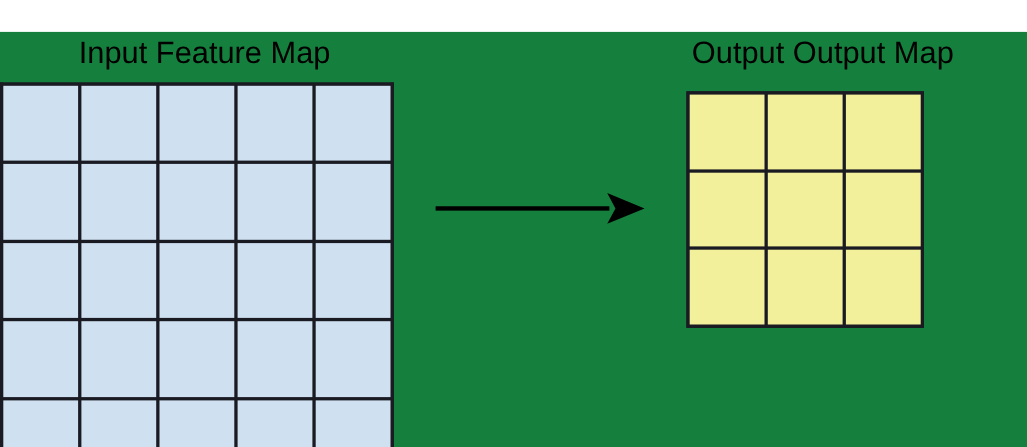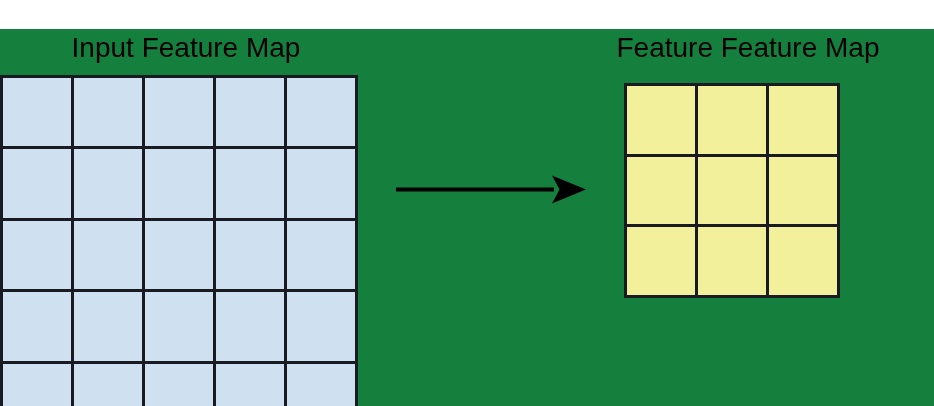--- a/index.html
+++ b/index.html
@@ -75,21 +75,21 @@
     height: 46px;
   }
 </style>
 </head>
 <body>
 
 <div id="canvas">
 
   <div class="title" id="title-input">Input Feature Map</div>
 
-  <div class="title" id="title-output">Feature Feature Map</div>
+  <div class="title" id="title-output">Output Output Map</div>
 
   <div class="grid" id="input-grid">
       <div class="cell"></div>
       <div class="cell"></div>
       <div class="cell"></div>
       <div class="cell"></div>
       <div class="cell"></div>
       <div class="cell"></div>
       <div class="cell"></div>
       <div class="cell"></div>

